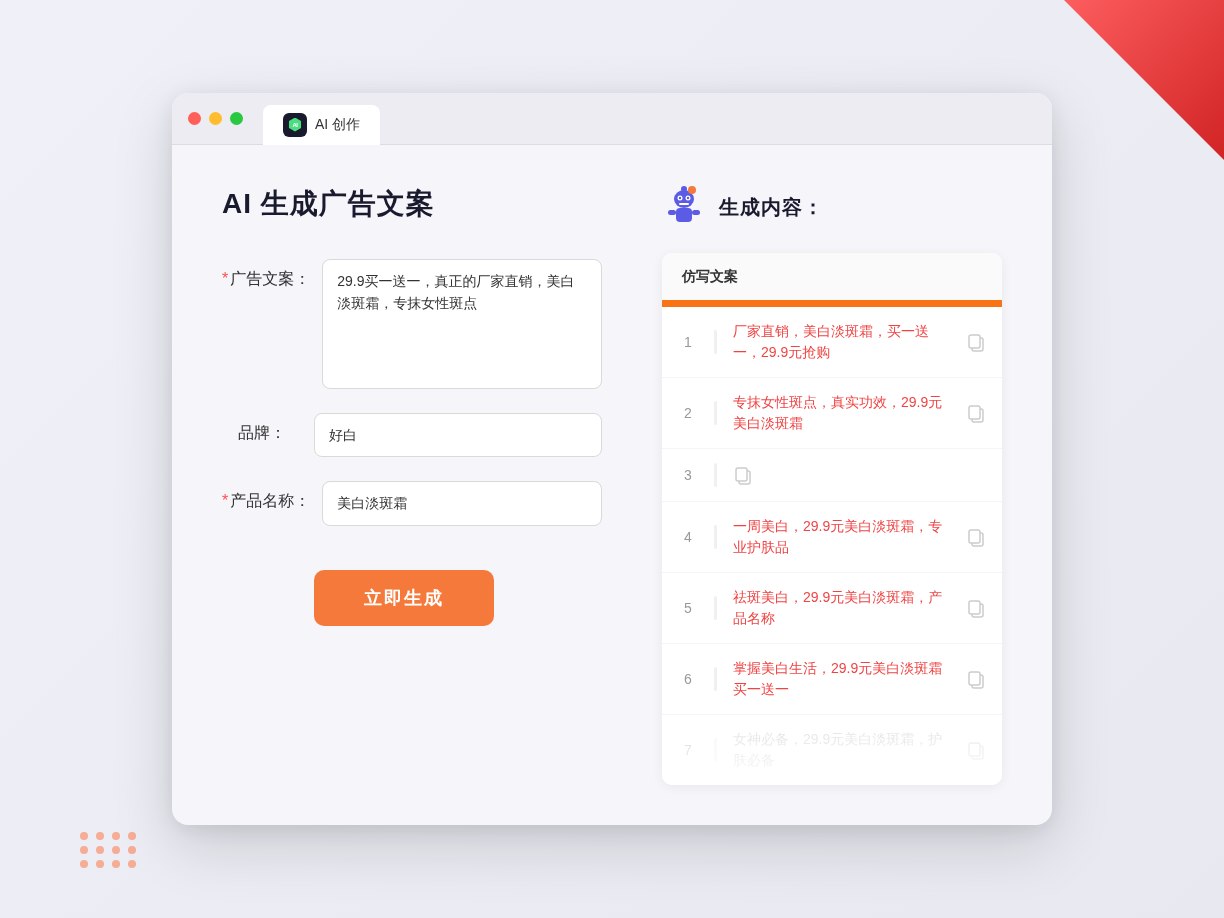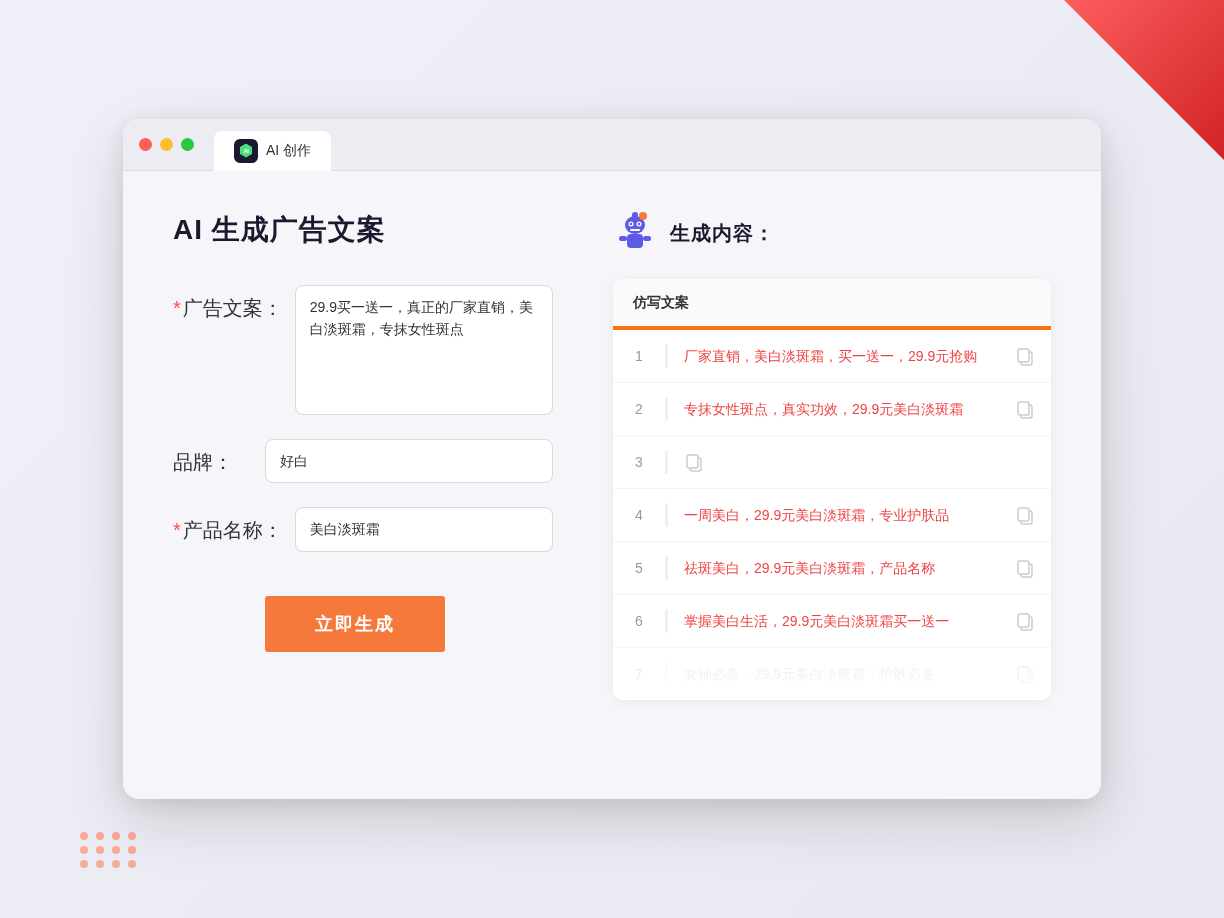--- a/index.html
+++ b/index.html
@@ -41,21 +41,21 @@
       width: 8px;
       height: 8px;
       border-radius: 50%;
       background: #ff6b35;
       opacity: 0.5;
       display: block;
     }
 
     
     .browser-window {
-      width: 978px;
+      width: 880px;
       min-height: 680px;
       background: #f5f5fa;
       border-radius: 16px;
       box-shadow: 0 20px 60px rgba(0,0,0,0.15), 0 4px 20px rgba(0,0,0,0.08);
       overflow: hidden;
       position: relative;
       z-index: 10;
     }
 
     
@@ -150,24 +150,24 @@
     }
 
     .form-group {
       display: flex;
       align-items: flex-start;
       margin-bottom: 24px;
       gap: 12px;
     }
 
     .form-label {
-      font-size: 20px;
+      font-size: 16px;
       color: #333;
       min-width: 80px;
-      text-align: left;
+      text-align: center;
       padding-top: 10px;
       flex-shrink: 0;
     }
 
     .required-star {
       color: #ff4d4f;
       margin-right: 2px;
     }
 
     .form-input {
@@ -185,21 +185,21 @@
 
     textarea.form-input {
       resize: none;
       height: 130px;
     }
 
     .generate-btn {
       background: #f5793a;
       color: white;
       border: none;
-      border-radius: 3px;
+      border-radius: 10px;
       padding: 16px 50px;
       font-size: 18px;
       font-weight: 600;
       cursor: pointer;
       margin-top: 20px;
       margin-left: 92px;
       font-family: inherit;
       letter-spacing: 2px;
     }
 
@@ -234,21 +234,21 @@
       width: 100%;
       background: white;
       border-radius: 10px;
       overflow: hidden;
       box-shadow: 0 2px 12px rgba(0,0,0,0.06);
     }
 
     .table-header {
       padding: 14px 20px;
       background: #fafafa;
-      border-bottom: 4px solid #f97316;
+      border-bottom: 7px solid #f97316;
     }
 
     .table-header-text {
       font-size: 14px;
       font-weight: 600;
       color: #333;
     }
 
     .table-row {
       display: flex;

